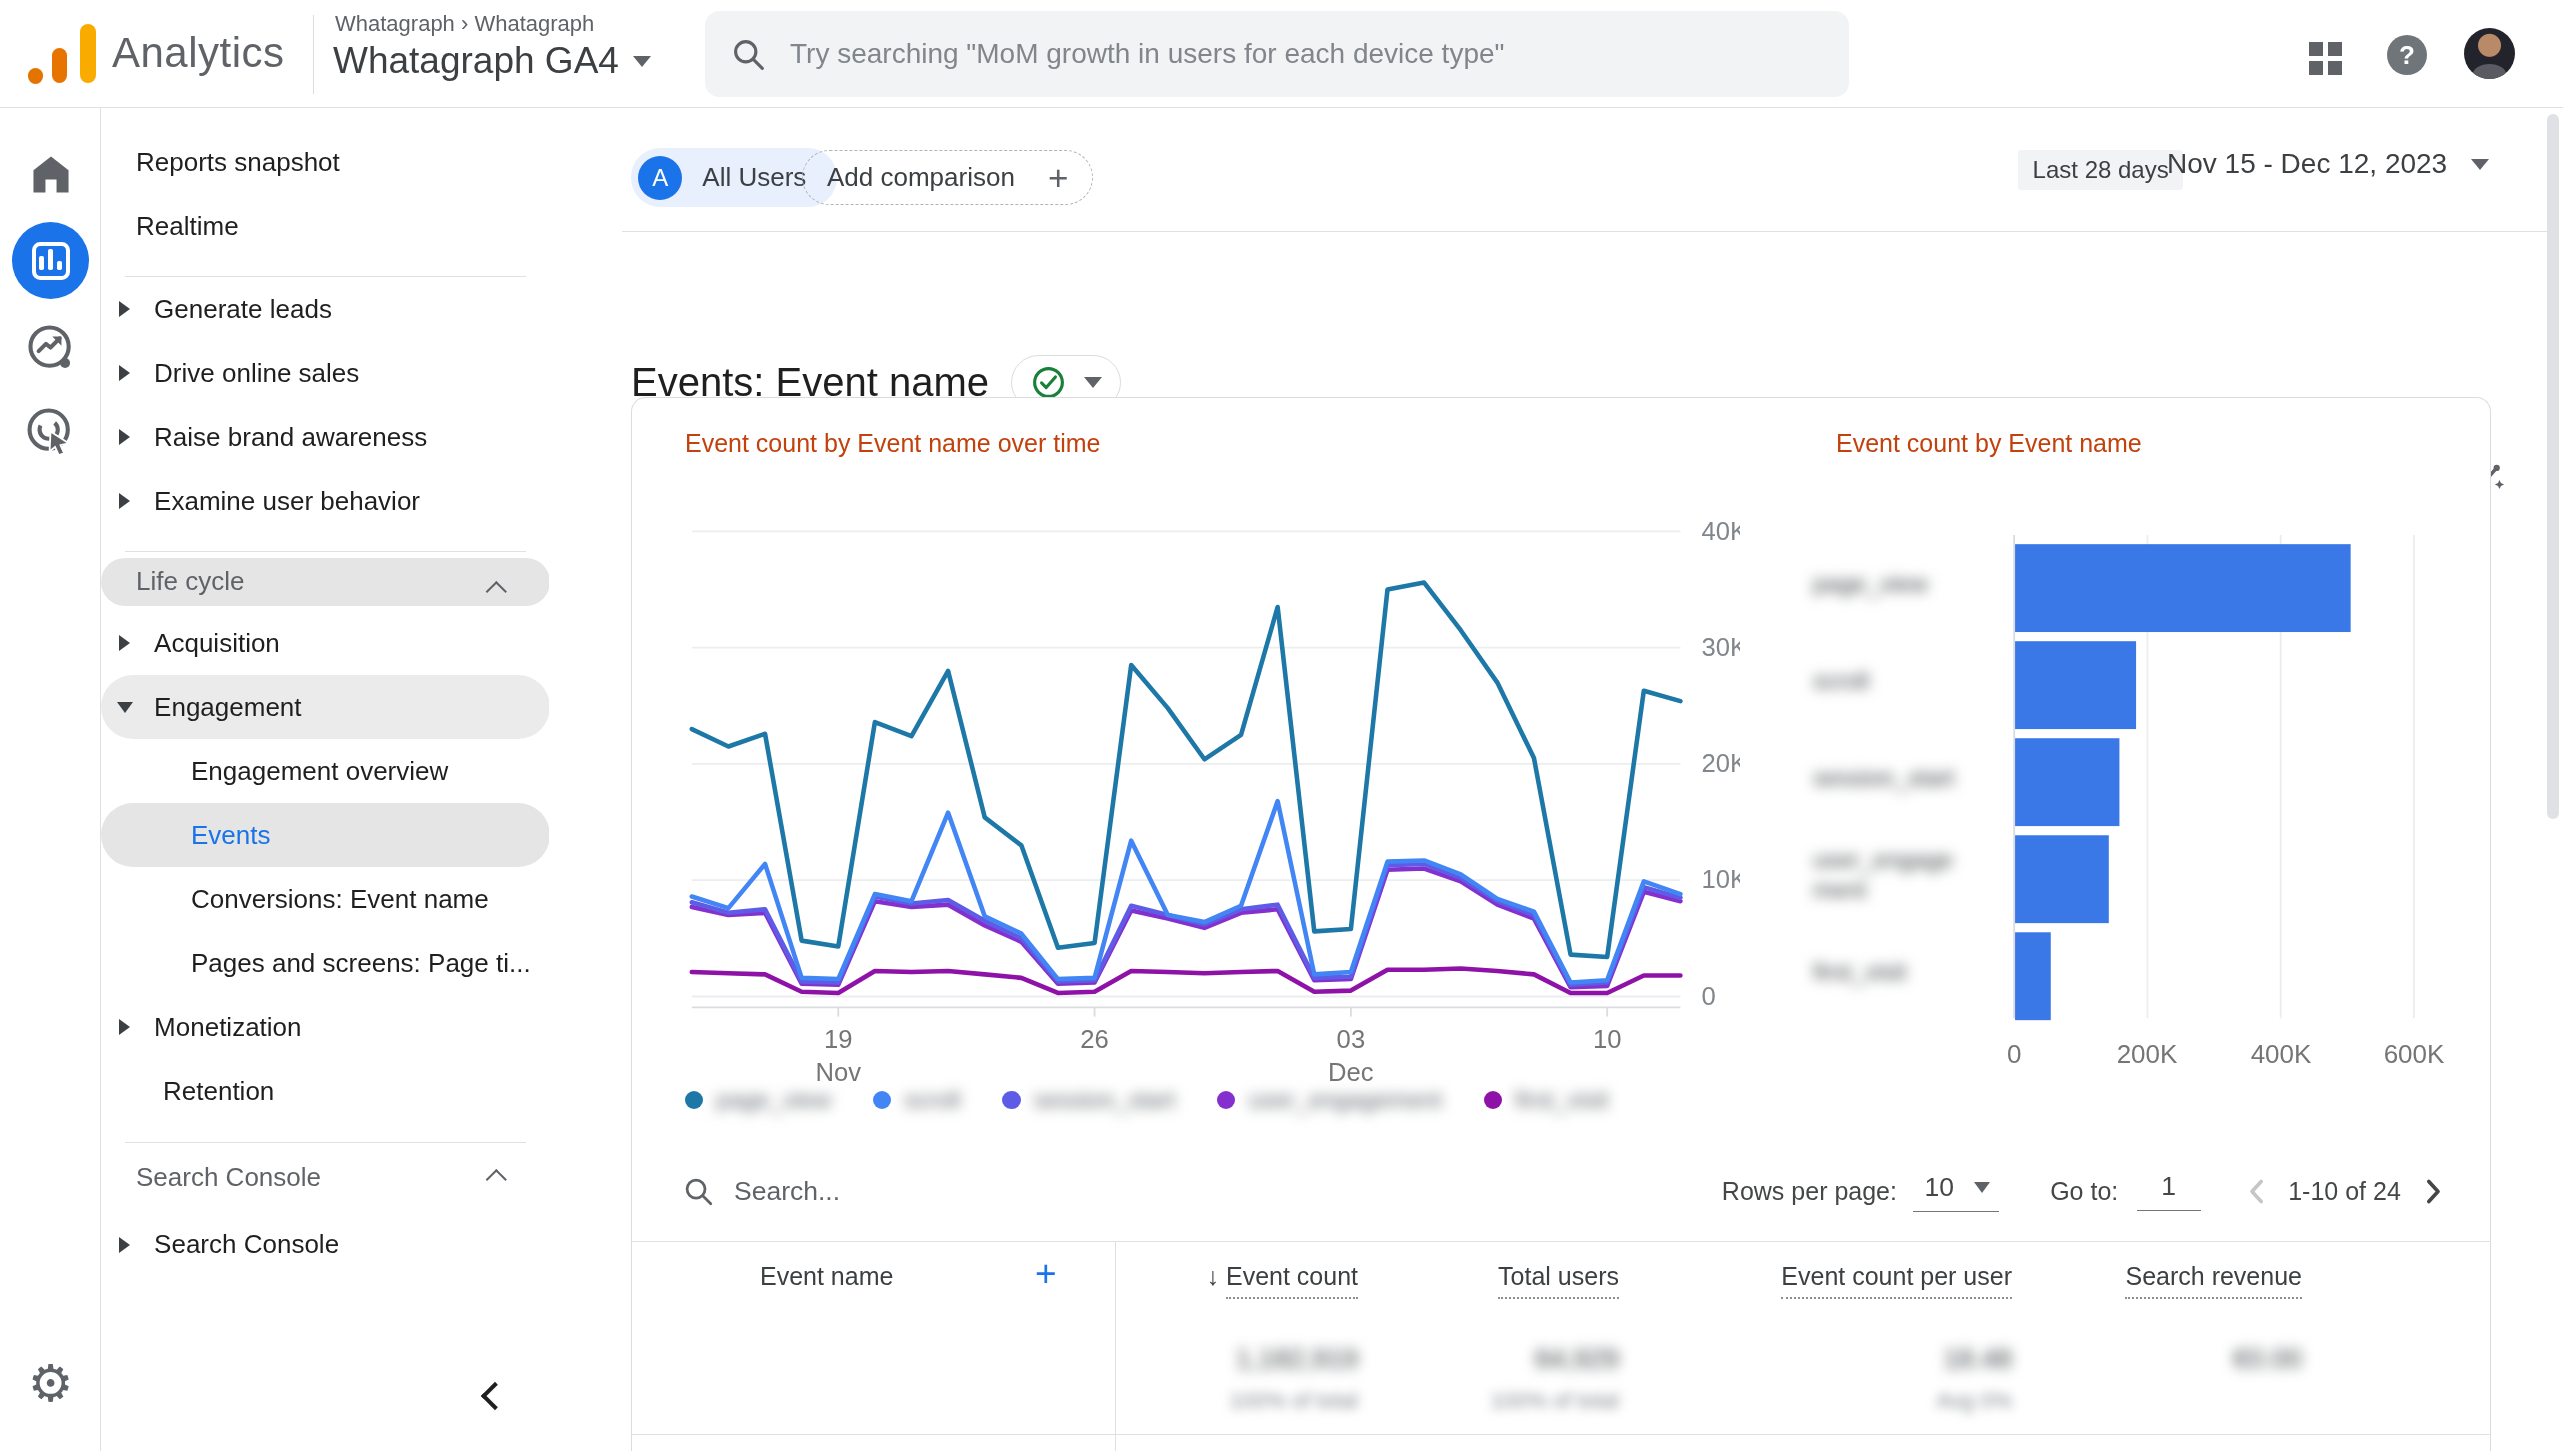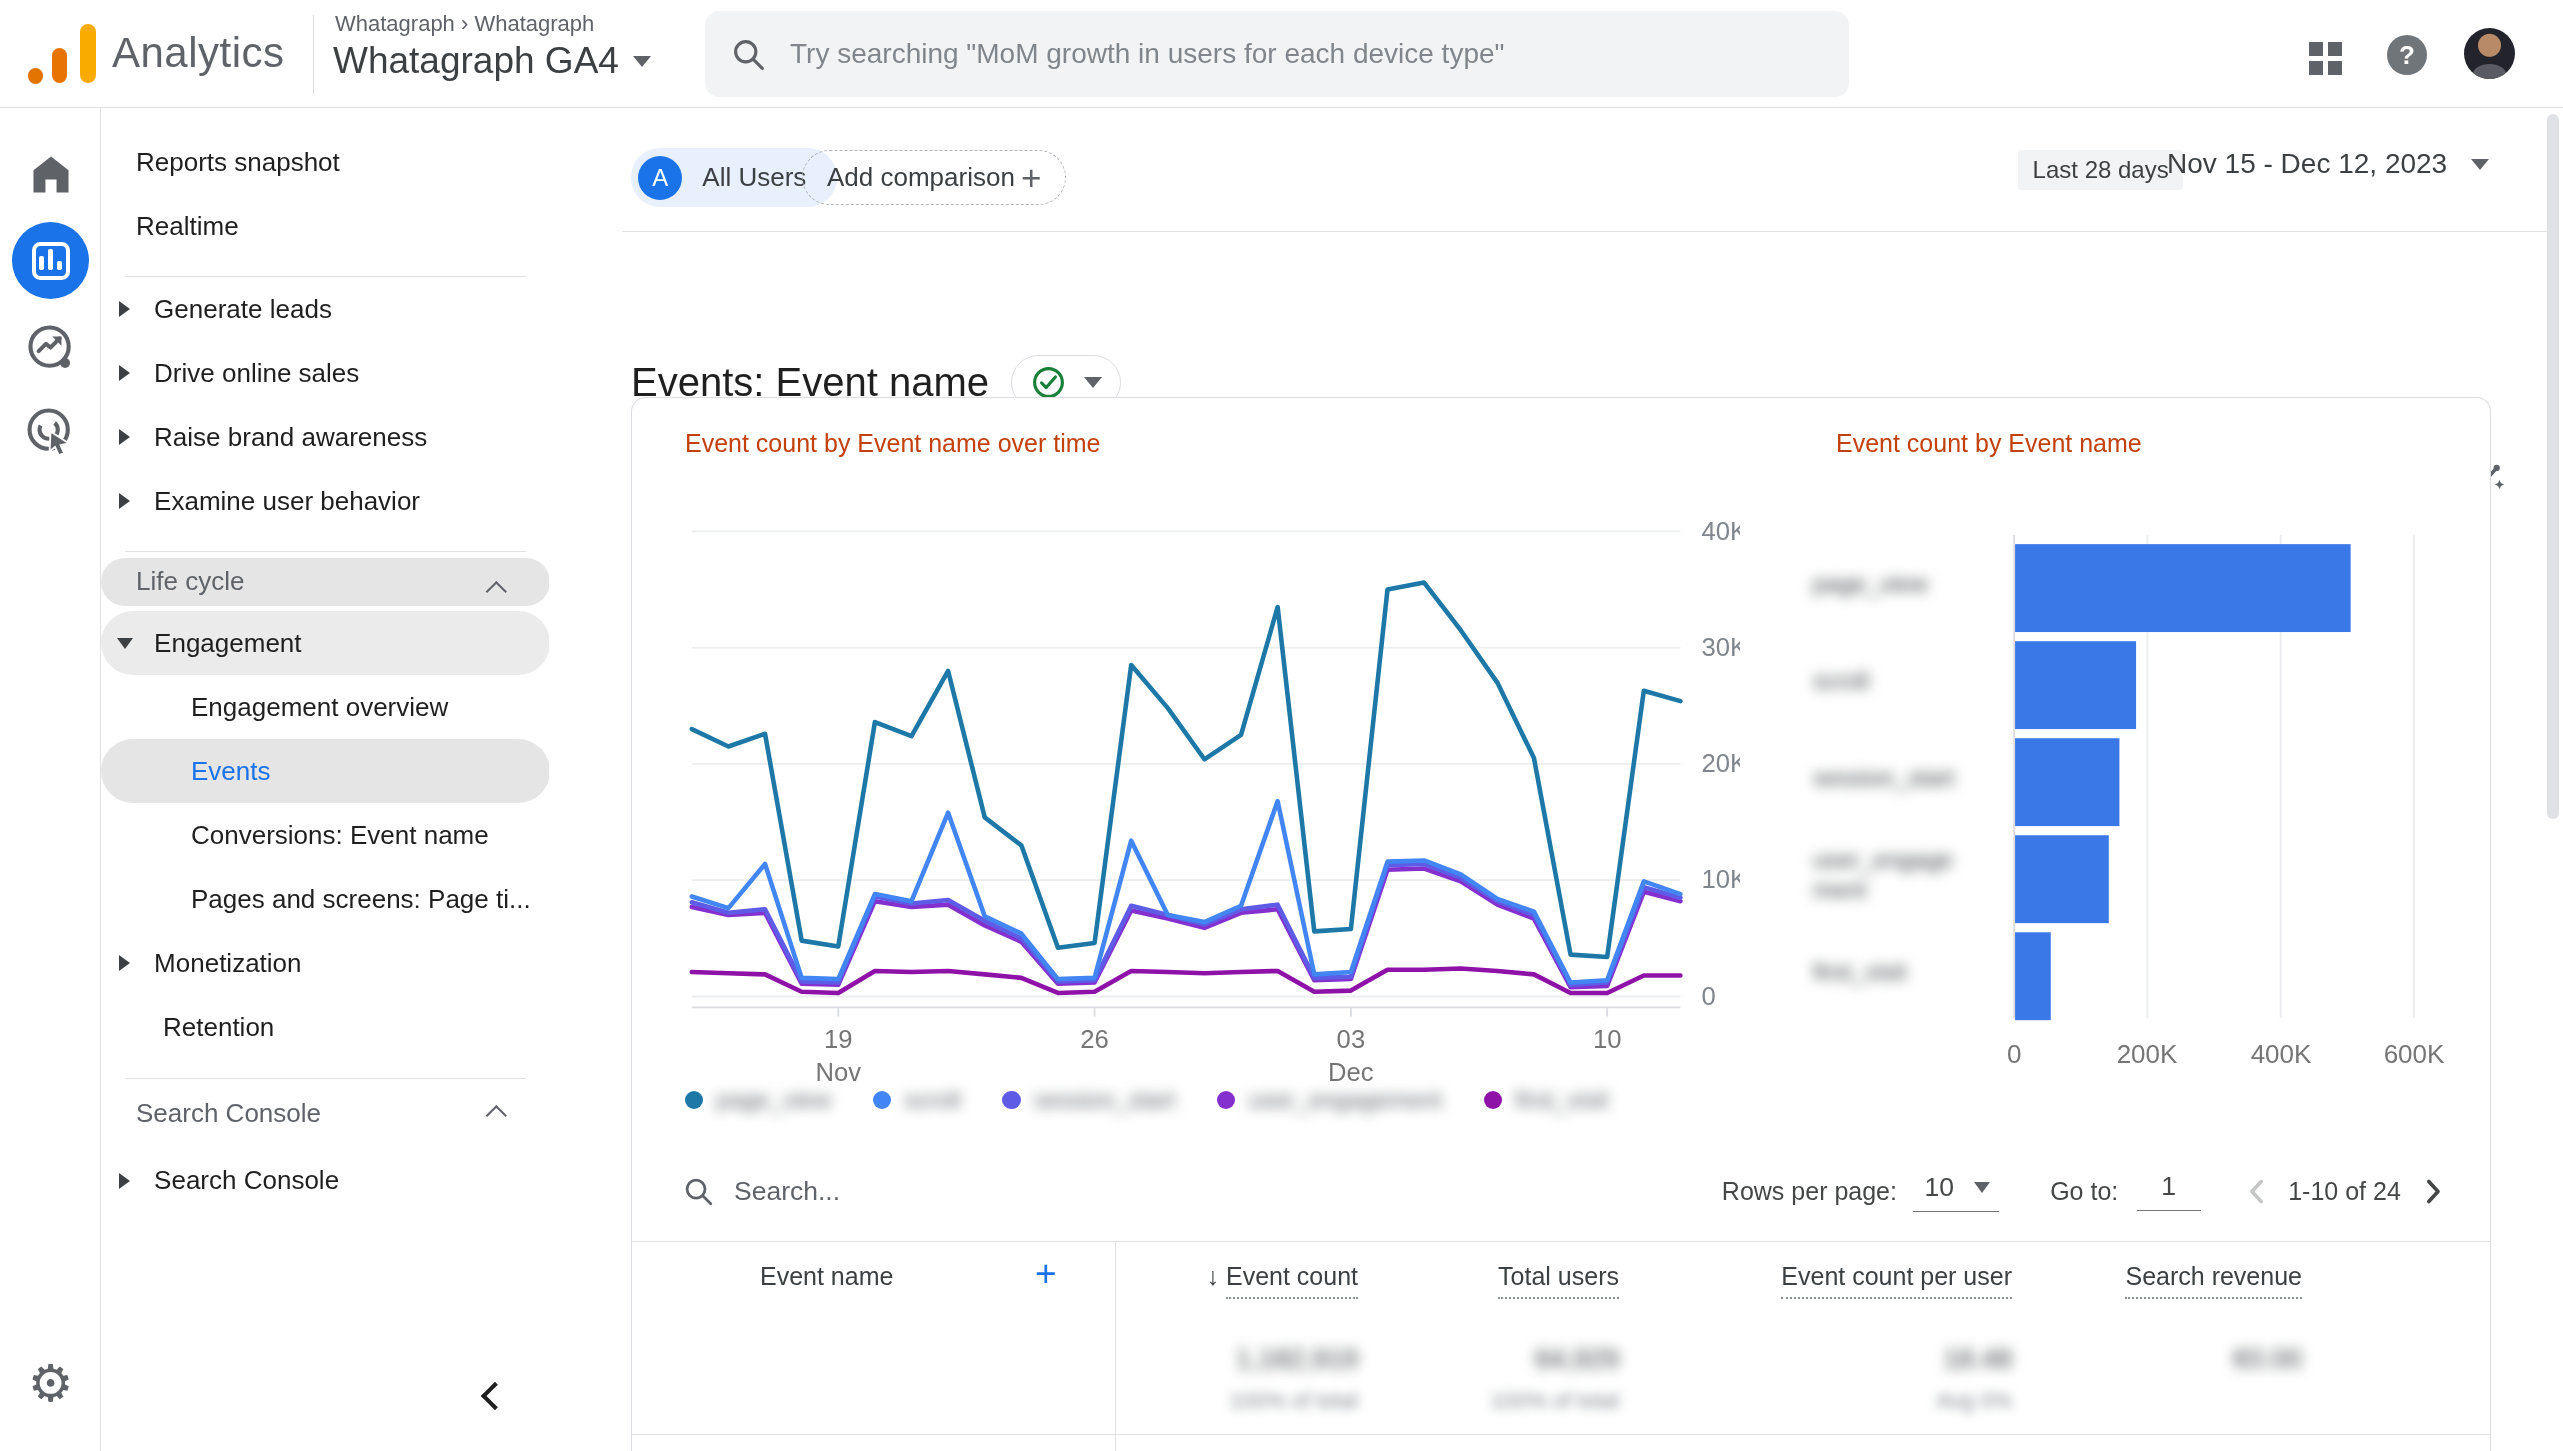--- a/index.html
+++ b/index.html
@@ -62,21 +62,21 @@
   .collapse-chev { position:absolute; left:384px; top:1278px; width:20px; height:20px; border-left:4.6px solid #1f1f1f; border-top:4.6px solid #1f1f1f; transform:rotate(-45deg); cursor:pointer; }
 
   
   .main { position:absolute; left:549px; top:108px; width:2014px; height:1344px; background:#fff; }
   .chip-allusers { position:absolute; left:82px; top:40px; height:59px; background:#e8f0fe; border-radius:29px;
     display:flex; align-items:center; padding:0 31px 0 7.3px; gap:20px; }
   .chip-allusers .a-badge { width:44px; height:44px; border-radius:50%; background:#1a73e8; color:#fff; font-size:24px;
     display:flex; align-items:center; justify-content:center; }
   .chip-allusers .lbl { font-size:26px; color:#3c4043; }
   .chip-addcomp { position:absolute; left:253px; top:42px; height:55px; border:1.8px dashed #b0b3b8; border-radius:28px;
-    display:flex; align-items:center; padding:0 24px; gap:6px; font-size:26px; color:#3c4043; }
+    display:flex; align-items:center; padding:0 24px; gap:33px; font-size:26px; color:#3c4043; }
   .plus { font-size:35px; color:#5f6368; line-height:1; }
   .hdr-div { position:absolute; left:73px; top:123px; width:1931px; height:0.9px; background:#e0e0e0; }
   .date-preset { position:absolute; left:1469px; top:42px; height:40px; background:#f1f3f4; display:flex; align-items:center;
     padding:0 14.6px; font-size:24px; color:#3c4043; border-radius:3.7px; }
   .date-range { position:absolute; left:1618px; top:40px; display:flex; align-items:center; gap:24px; font-size:28px; color:#3c4043; }
   .report-title-row { position:absolute; left:82px; top:247px; display:flex; align-items:center; gap:22px; }
   .report-title { font-size:40px; color:#1f1f1f; }
   .check-pill { height:55px; border:0.9px solid #dadce0; border-radius:27.5px; display:flex; align-items:center; padding:0 18.3px; gap:16.5px; background:#fff; }
   .chip-addfilter { position:absolute; left:82px; top:346px; height:51px; border:1.8px dashed #b0b3b8; border-radius:26px;
     display:flex; align-items:center; padding:0 22px; gap:14.6px; font-size:25px; color:#3c4043; }
@@ -213,20 +213,26 @@
     <div class="nav-row arrowed">
       <span class="arrow-slot">
         <span class="tri-right"></span>
       </span>
       <span>Examine user behavior</span>
     </div>
     <div class="nav-div"></div>
     <div class="nav-header pill">
       <span>Life cycle</span>
       <span class="chev-up"></span>
+    </div>
+    <div class="nav-row arrowed">
+      <span class="arrow-slot">
+        <span class="tri-right"></span>
+      </span>
+      <span>Acquisition</span>
     </div>
     <div class="nav-row arrowed row-pill-gray">
       <span class="arrow-slot">
         <span class="tri-dn"></span>
       </span>
       <span>Engagement</span>
     </div>
     <div class="nav-row child">
       <span>Engagement overview</span>
     </div>

